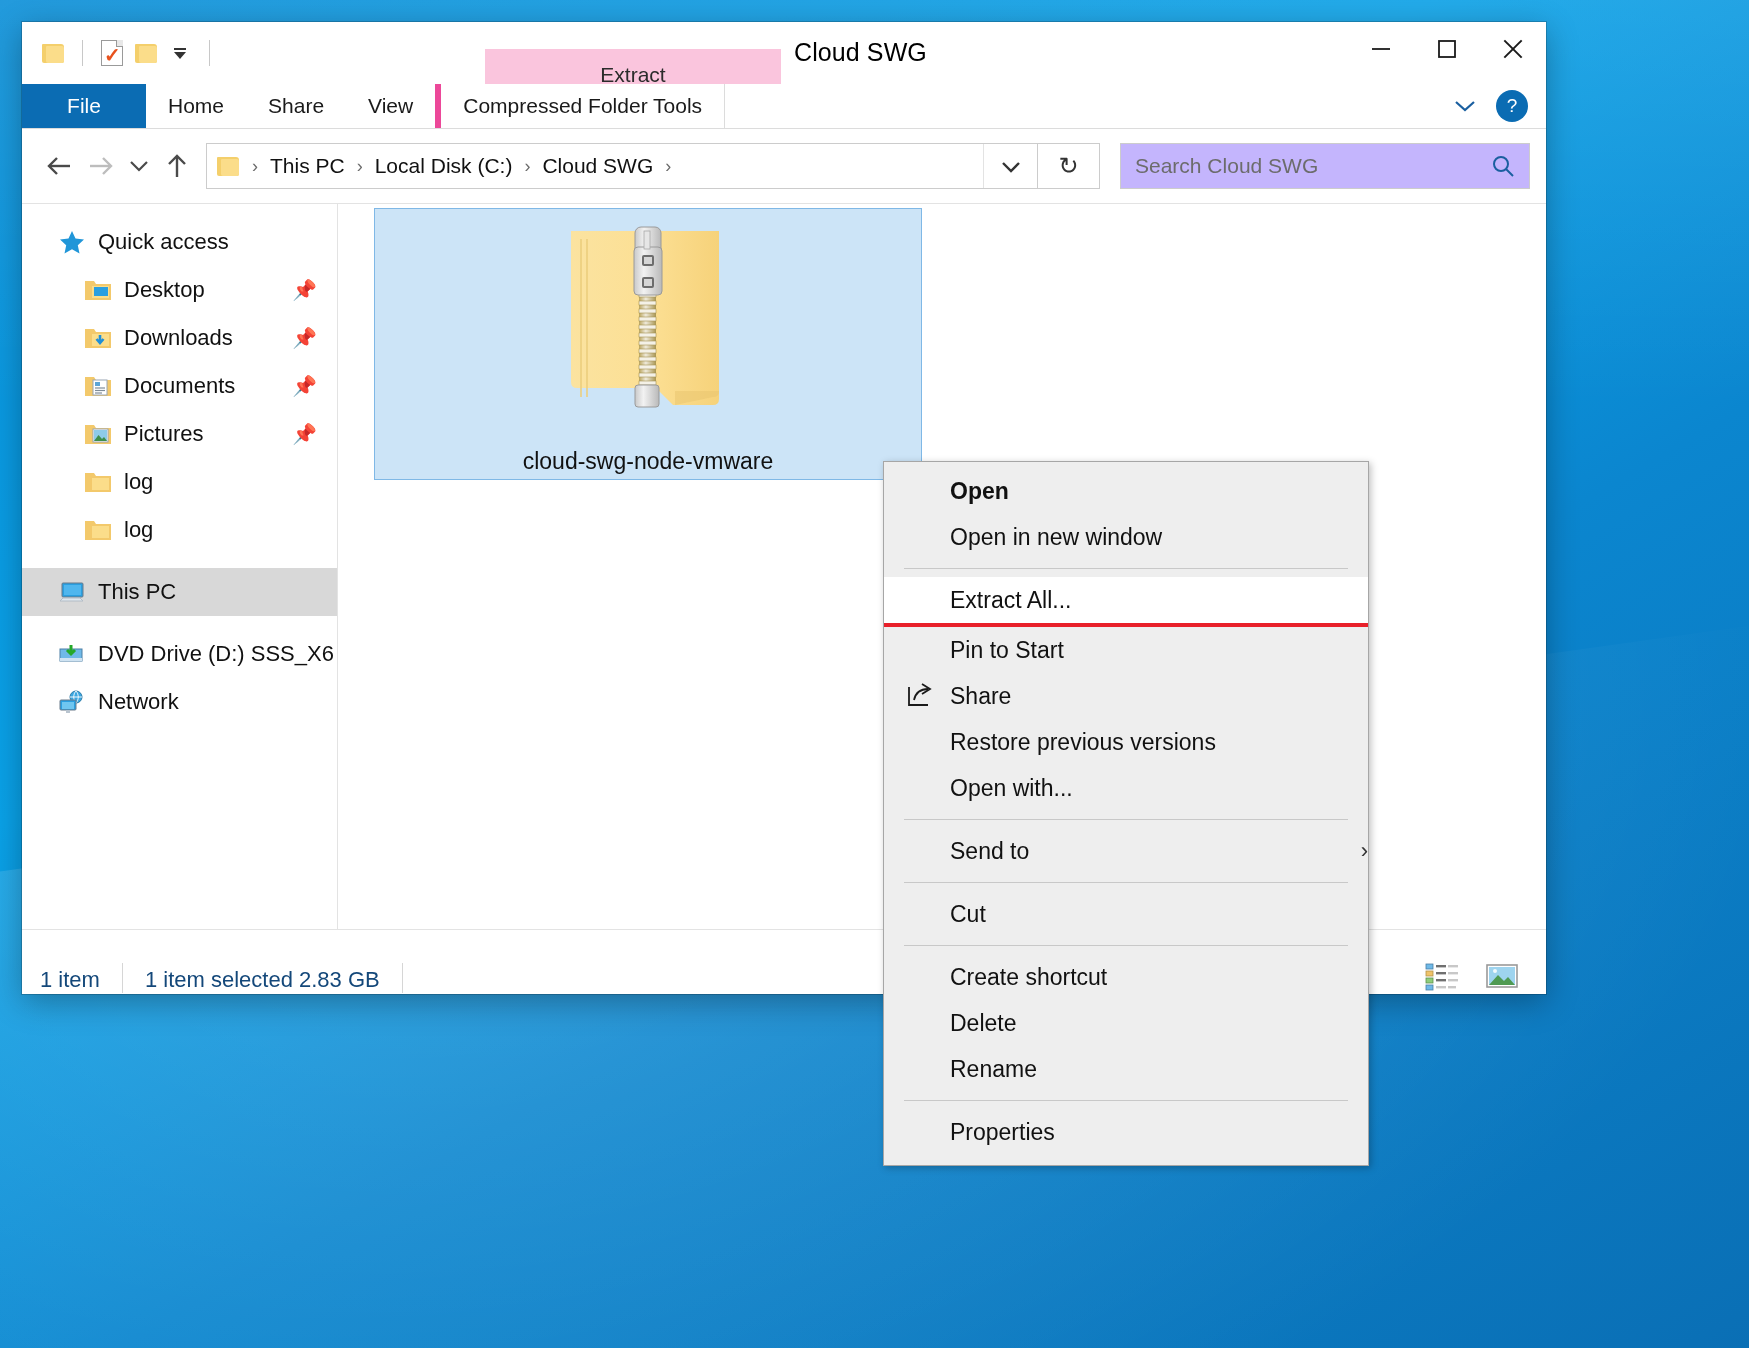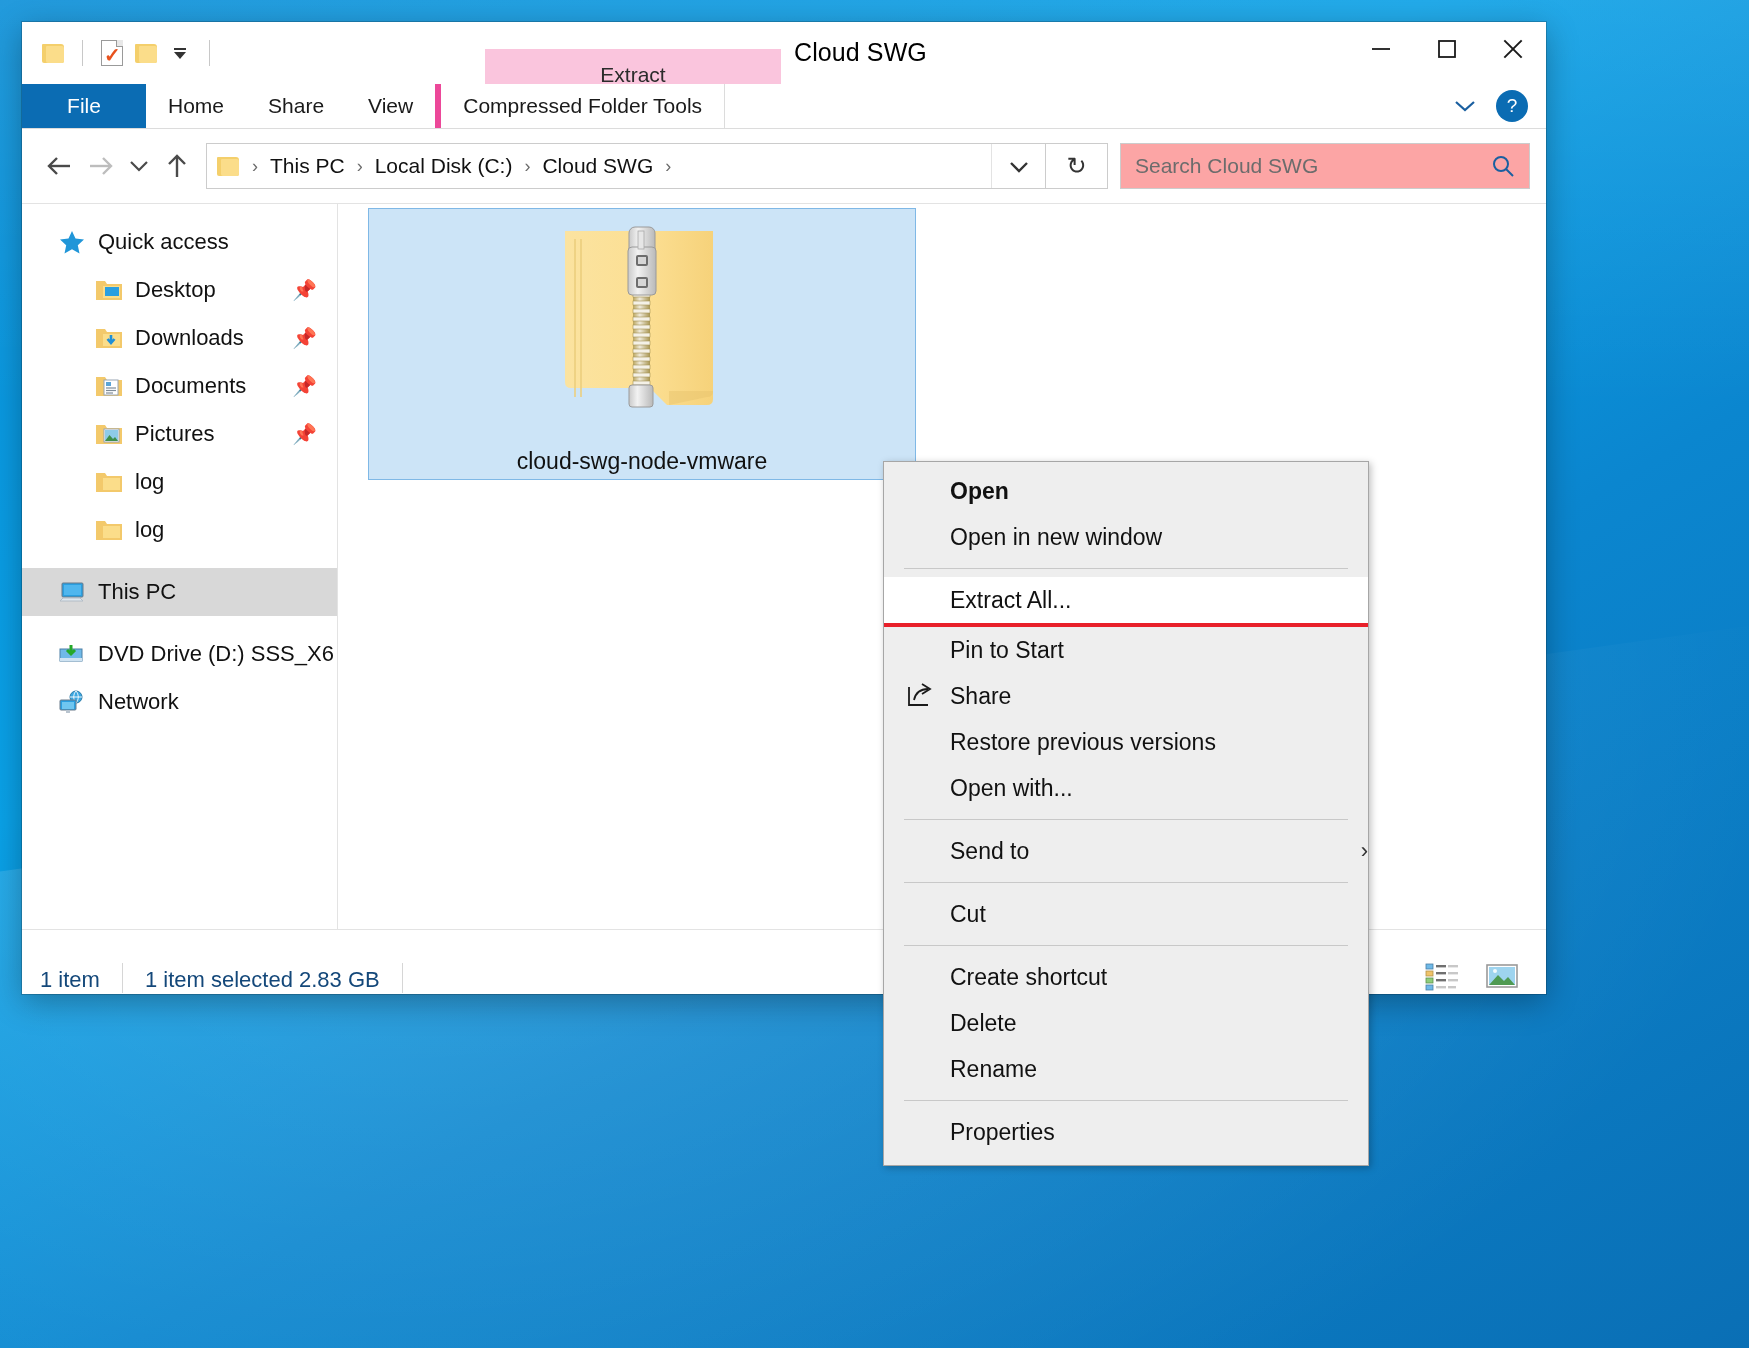--- a/index.html
+++ b/index.html
@@ -111,54 +111,54 @@
     flex: 1; height: 46px; margin-left: 8px; border: 1px solid #cccccc; background: #fff;
     display: flex; align-items: center; position: relative;
   }
   .crumbs { display: flex; align-items: center; height: 100%; padding-left: 10px; flex: 1; }
   .crumb-icon { width: 22px; height: 19px; margin-right: 6px; }
   .crumb { font-size: 21px; color: #111; padding: 0 5px; cursor: pointer; white-space: nowrap; }
   .crumb-sep { color: #6b6b6b; font-size: 18px; padding: 0 7px; user-select: none; }
   .addr-drop { width: 54px; height: 100%; display: flex; align-items: center; justify-content: center; border-left: 1px solid #e3e3e3; cursor: pointer; }
   .refresh { width: 62px; height: 46px; border: 1px solid #cccccc; border-left: none; display: flex; align-items: center; justify-content: center; cursor: pointer; font-size: 24px; color: #333; }
   .searchbox {
-    width: 410px; height: 46px; margin-left: 12px; border: 1px solid #cccccc; background: #fca5a5;
+    width: 410px; height: 46px; margin-left: 20px; border: 1px solid #cccccc; background: #c4b5fd;
     display: flex; align-items: center; padding: 0 12px 0 14px;
   }
   .searchbox input {
     flex: 1; border: none; outline: none; font-size: 21px; color: #444;
     font-family: "Liberation Sans", sans-serif; background: transparent;
   }
   .searchbox input::placeholder { color: #6c6c6c; }
 
   
   .body { display: flex; height: 726px; border-top: 1px solid #e3e3e3; }
   .sidebar {
     width: 316px; background: #fff; border-right: 1px solid #e3e3e3;
     padding-top: 14px; overflow: hidden; position: relative;
   }
   .nav-item {
     height: 48px; display: flex; align-items: center; padding-left: 36px; cursor: pointer;
     font-size: 22px; color: #111; white-space: nowrap; position: relative;
   }
   .nav-item.selected { background: #d8d8d8; }
-  .nav-item.lvl1 { padding-left: 62px; margin-left: 11px; }
+  .nav-item.lvl1 { padding-left: 62px; }
   .nav-ico { width: 28px; height: 26px; margin-right: 12px; flex: none; position: relative; }
   .nav-label { overflow: hidden; }
   .pin {
     position: absolute; right: 20px; top: 50%; transform: translateY(-50%);
     color: #8d8d8d; font-size: 20px;
   }
   .nav-gap { height: 14px; }
 
   .content {
     flex: 1; background: #fff; position: relative; overflow: hidden;
   }
   .file-tile {
-    position: absolute; left: 30px; top: 4px; width: 548px; height: 272px;
+    position: absolute; left: 36px; top: 4px; width: 548px; height: 272px;
     background: #cce4f7; border: 1px solid #7fb8e6;
     display: flex; flex-direction: column; align-items: center; cursor: pointer;
   }
   .zip-icon { margin-top: 16px; }
   .file-label { font-size: 23px; color: #111; margin-top: 4px; }
 
   
   .statusbar {
     height: 64px; border-top: 1px solid #e3e3e3; background: #fff;
     display: flex; align-items: flex-end; padding: 0 18px; position: relative;

